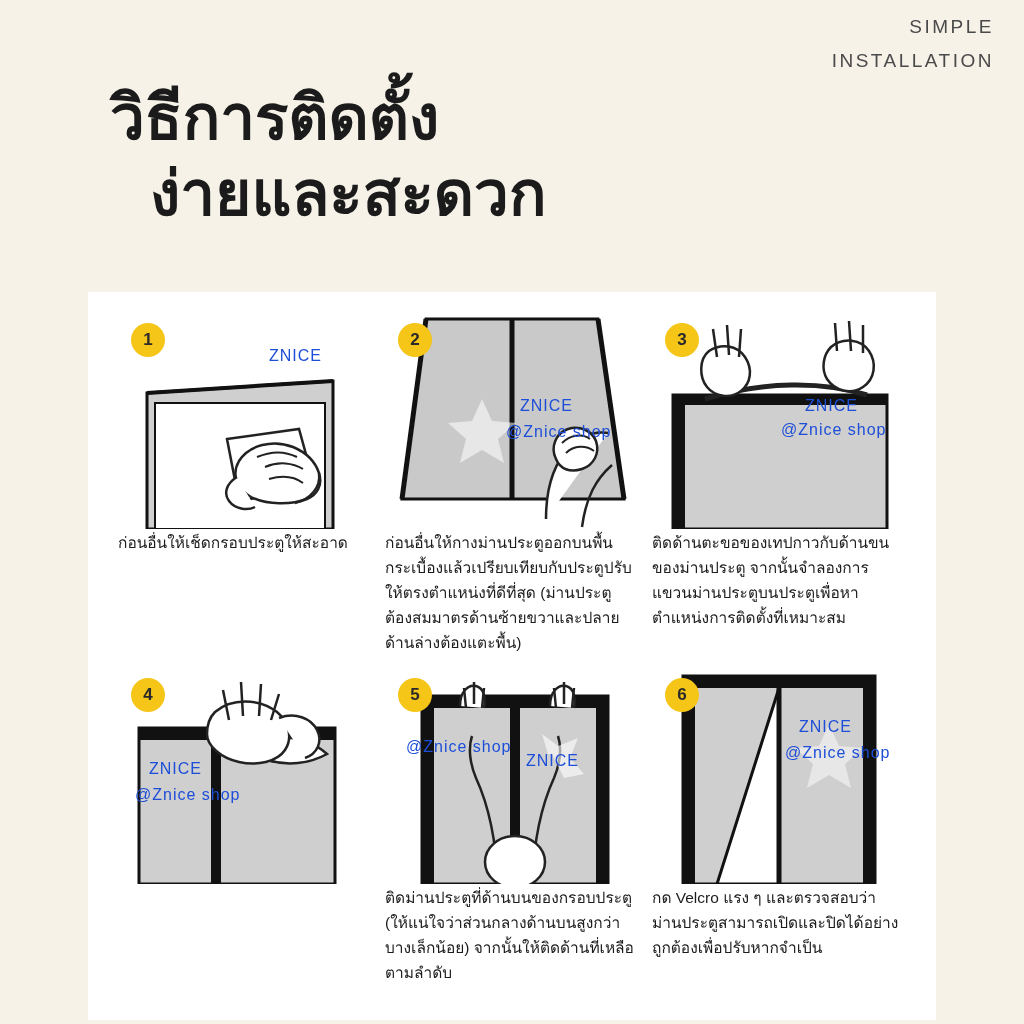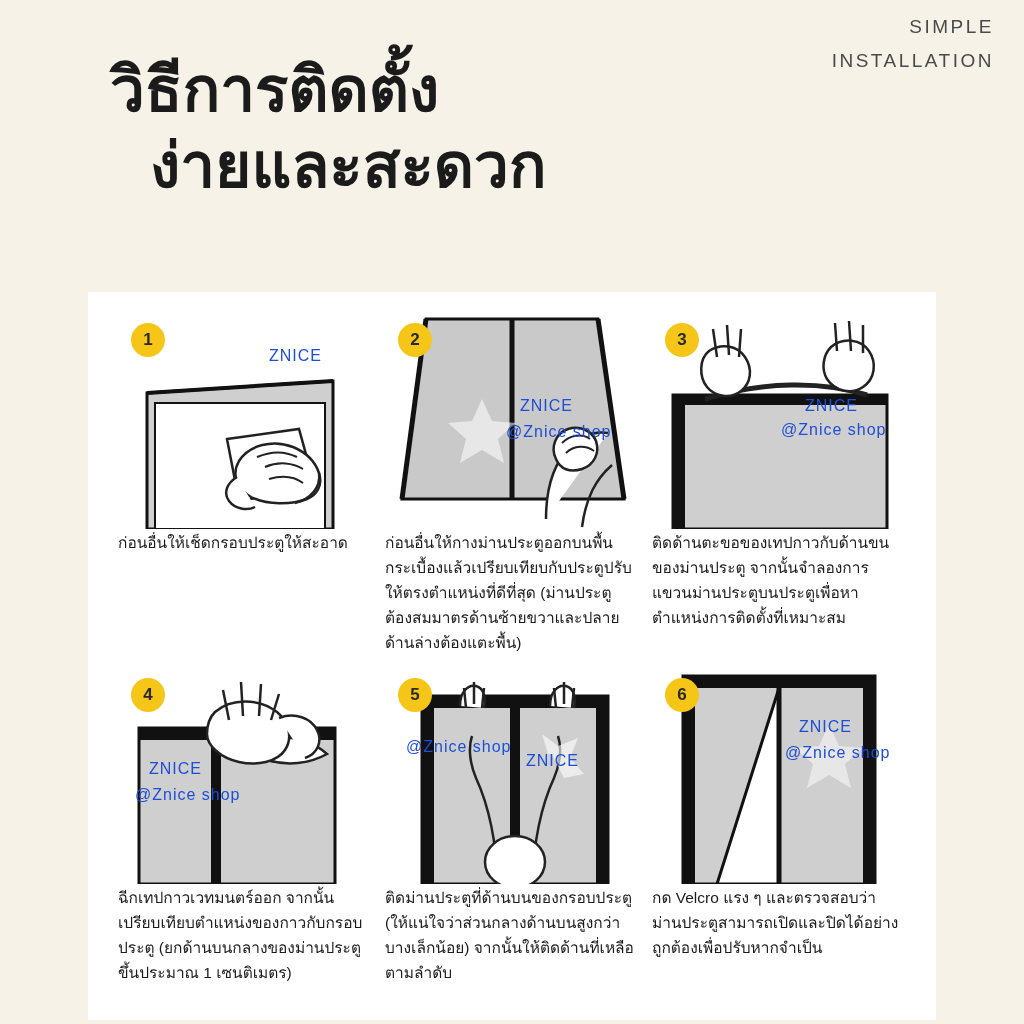--- a/index.html
+++ b/index.html
@@ -32,21 +32,21 @@
     font-size: 19px;
     letter-spacing: 2.5px;
     line-height: 34px;
     font-family: "Liberation Sans", sans-serif;
   }
   .eyebrow div { white-space: nowrap; }
 
   .headline {
     position: absolute;
     left: 110px;
-    top: 52px;
+    top: 80px;
     color: #1b1b1b;
     font-size: 62px;
     line-height: 76px;
     font-weight: bold;
     letter-spacing: 0px;
     font-family: "Liberation Sans", sans-serif;
   }
   .headline .l2 {
     margin-left: 40px;
     text-align: center;
@@ -228,21 +228,20 @@
 
             <path d="M150 74 c24,-6 44,2 58,14 c-18,10 -40,12 -60,6 z" fill="#ffffff" stroke="#222" stroke-width="2.5"></path>
 
             <path d="M96 46 c16,-14 44,-14 62,0 c12,10 16,26 8,38 c-8,12 -28,16 -46,12 c-18,-4 -32,-16 -32,-28 c0,-8 2,-16 8,-22 z" fill="#ffffff" stroke="#222" stroke-width="2.5"></path>
             <path d="M104 24 l6,30 M122 16 l2,34 M142 18 l-2,32 M160 28 l-8,26" stroke="#222" stroke-width="2.5" fill="none"></path>
             <path d="M160 52 c16,-6 32,0 38,12 c6,12 0,24 -12,28" fill="#ffffff" stroke="#222" stroke-width="2.5"></path>
           </svg>
           <div class="wm" style="left:30px; top:94px;">ZNICE</div>
           <div class="wm" style="left:16px; top:120px;">@Znice shop</div>
         </div>
-        <div class="caption">ฉีกเทปกาวเวทมนตร์ออก จากนั้นเปรียบเทียบตำแหน่งของกาวกับกรอบประตู (ยกด้านบนกลางของม่านประตูขึ้นประมาณ 1 เซนติเมตร)</div>
       </div>
 
       <div class="cell">
         <div class="imgbox">
           <div class="badge">5</div>
           <svg width="255" height="218" viewBox="0 0 255 218">
             <rect x="0" y="0" width="255" height="218" fill="#ffffff"></rect>
             <rect x="36" y="30" width="186" height="188" fill="#cfcfcf" stroke="#111" stroke-width="3"></rect>
             <rect x="36" y="30" width="186" height="12" fill="#111"></rect>
             <rect x="124" y="30" width="10" height="188" fill="#111"></rect>

